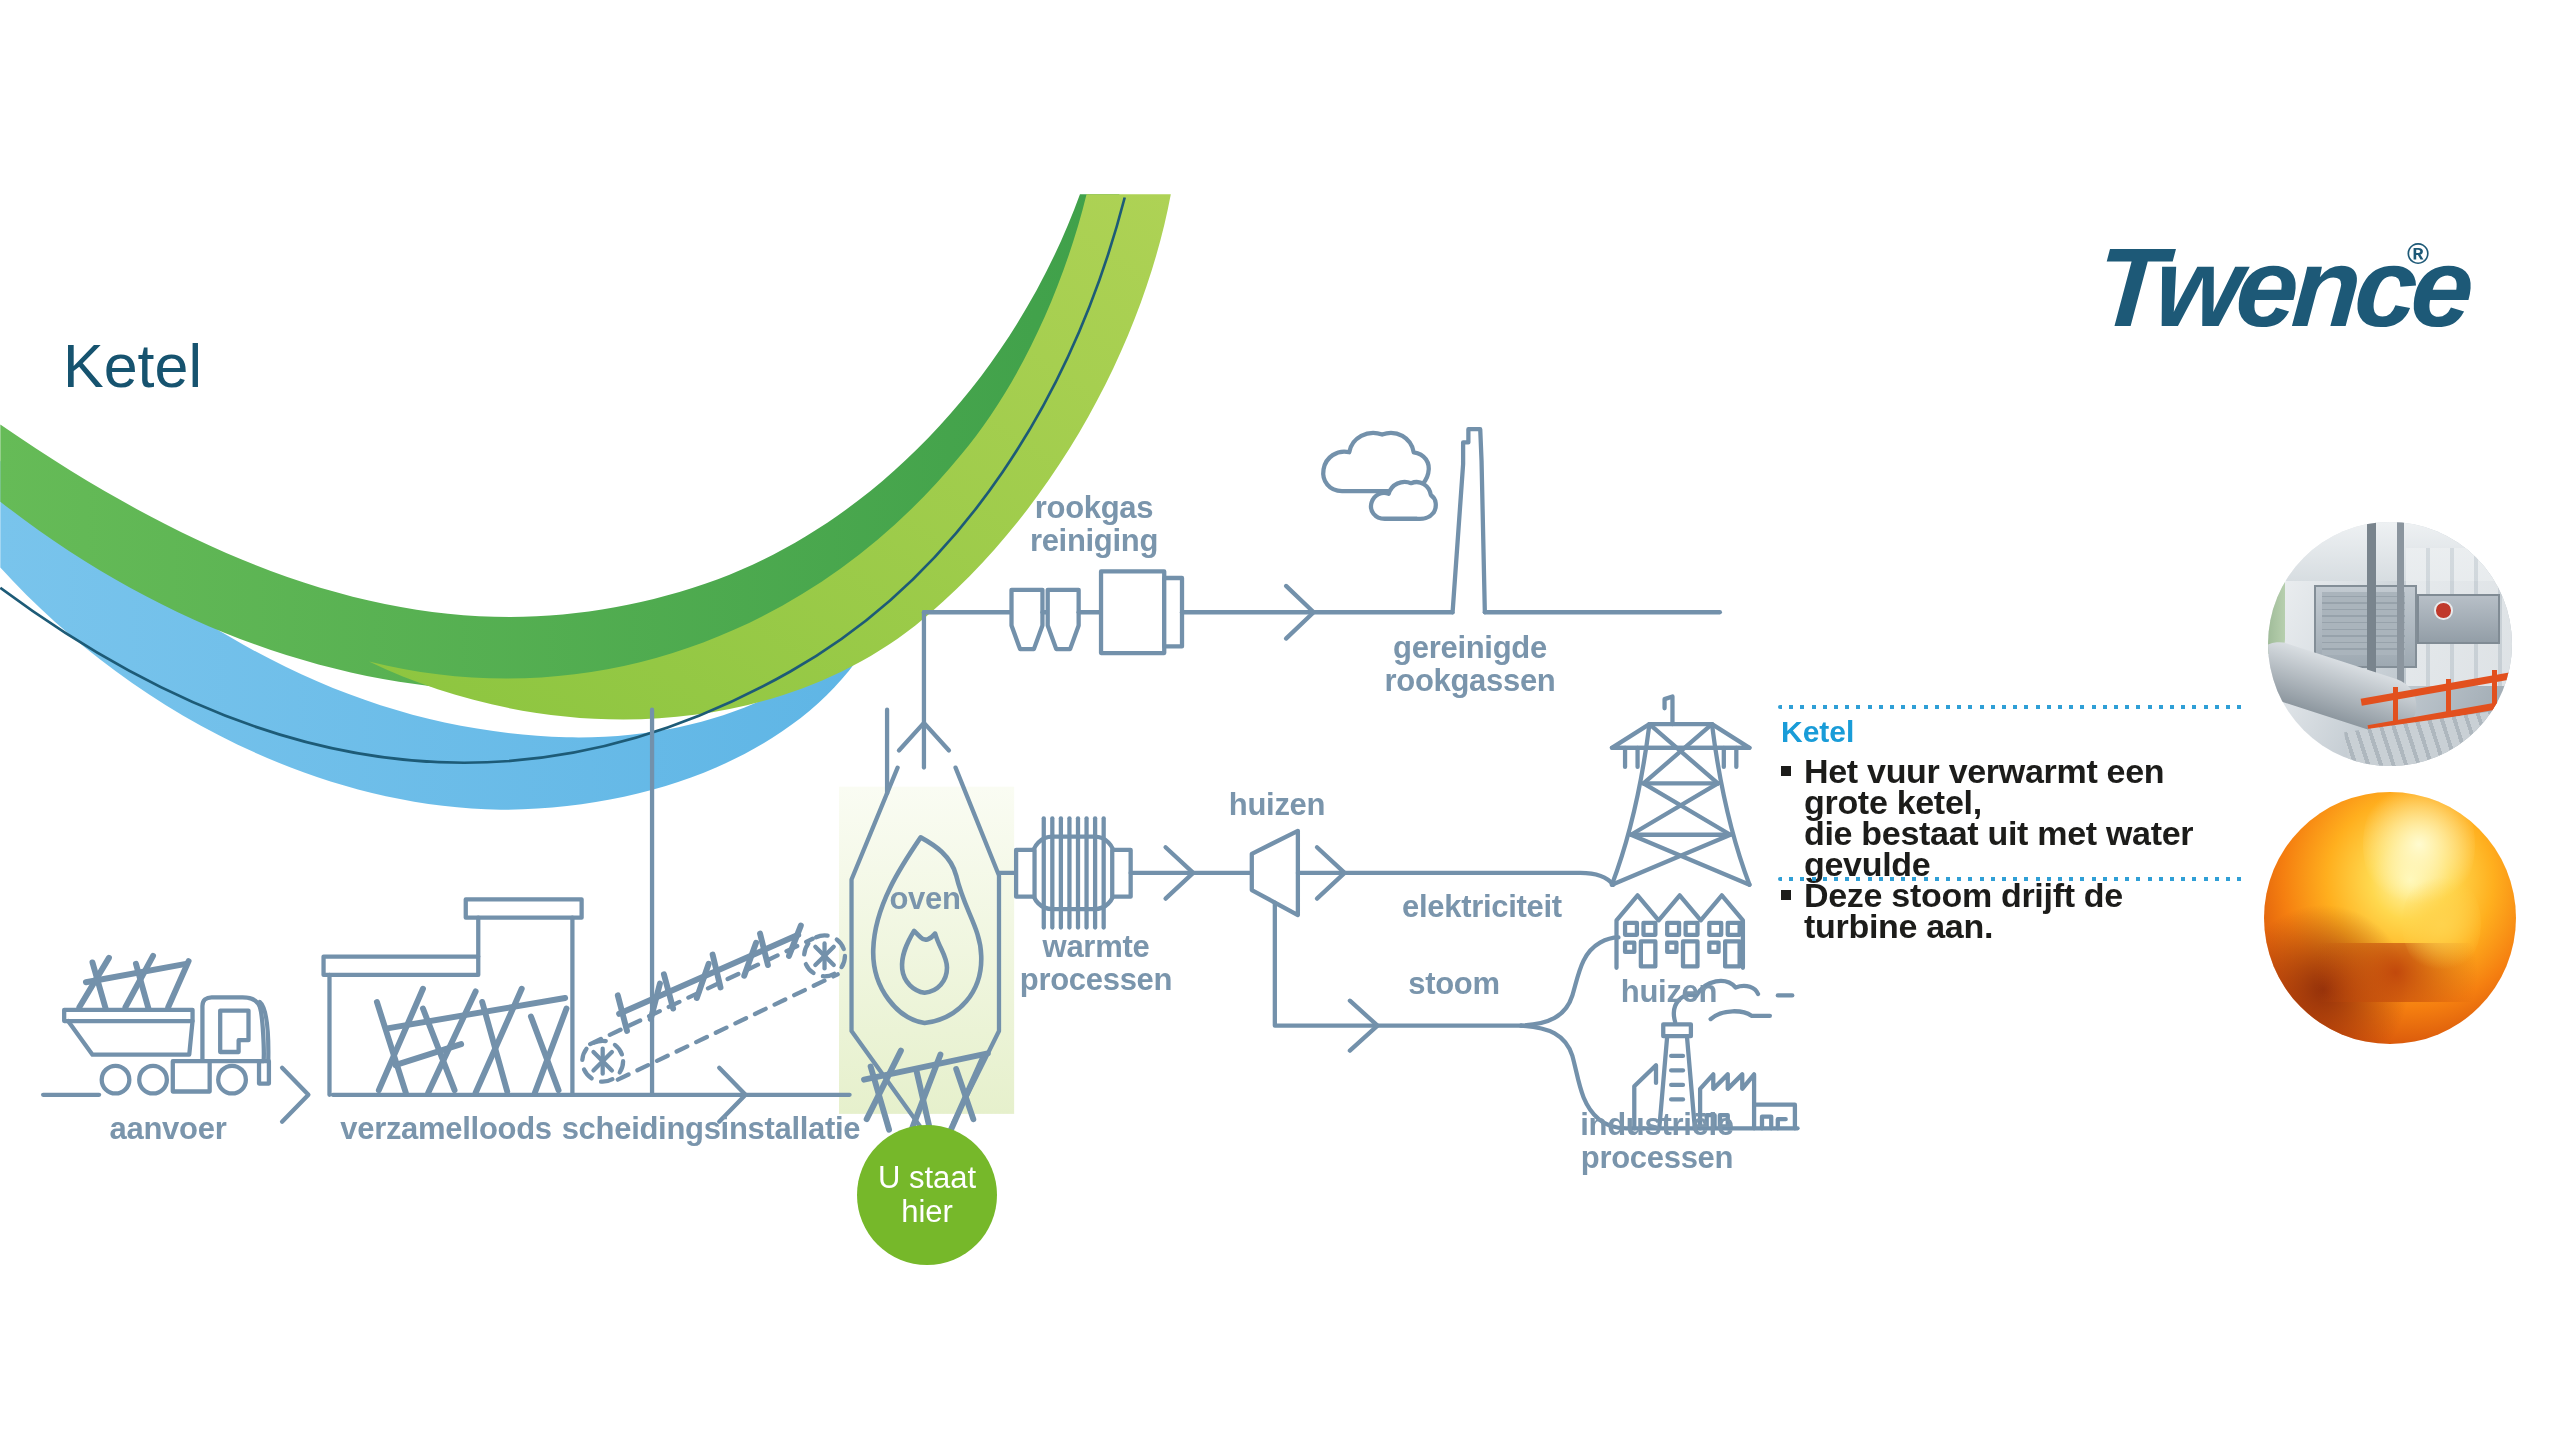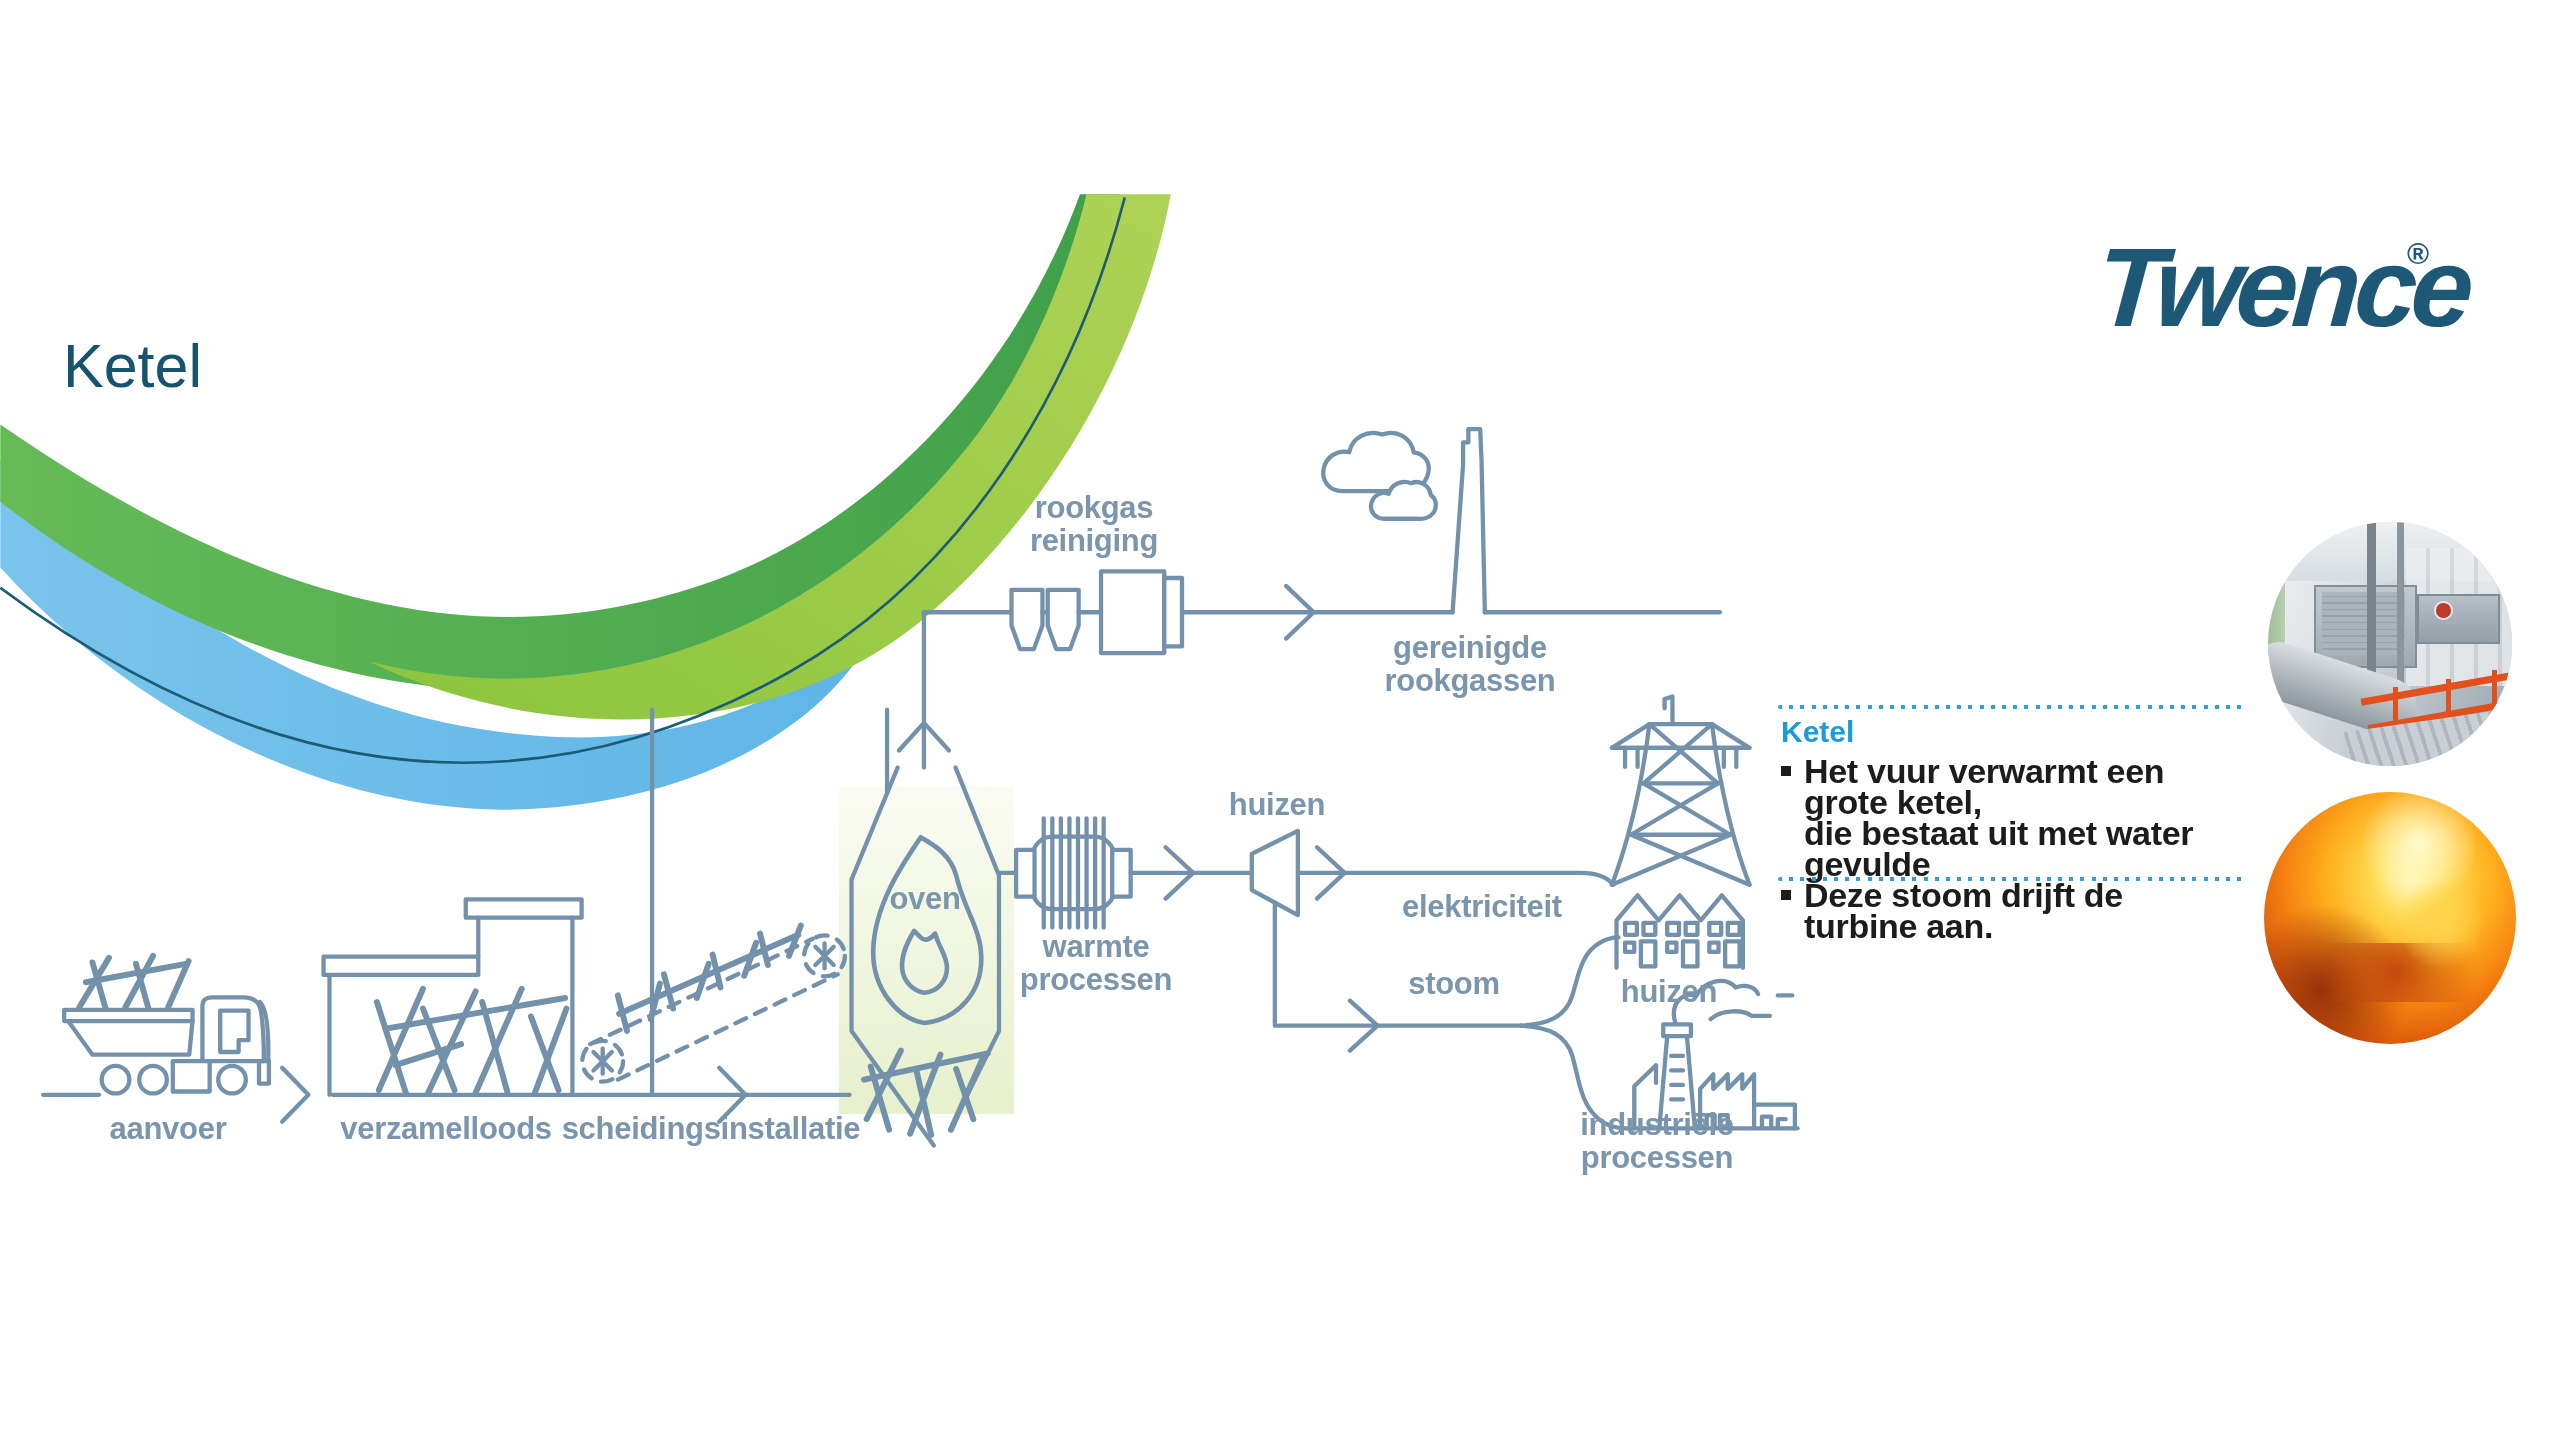--- a/index.html
+++ b/index.html
@@ -315,20 +315,24 @@
   </div>
   <div class="dlabel" style="left:1277px;top:788px;">huizen</div>
   <div class="dlabel" style="left:1458px;top:890px;margin-left:24px;">elektriciteit</div>
   <div class="dlabel" style="left:1454px;top:967px;">stoom</div>
   <div class="dlabel" style="left:1669px;top:975px;">huizen</div>
   <div class="dlabel" style="left:1657px;top:1108px;text-align:center;">
     <div>industriële</div>
     <div>processen</div>
   </div>
 
+  <div class="badge">
+    <div>U staat</div>
+    <div>hier</div>
+  </div>
 
   <div class="dots" style="left:1778px;top:705px;width:469px;"></div>
   <div class="panel-heading">Ketel</div>
   <div class="bullets">
     <div class="bullet">
       <span class="bullet-marker"></span>
       <span class="bullet-text">
         <div>Het vuur verwarmt een grote ketel,</div>
         <div>die bestaat uit met water gevulde</div>
       </span>

